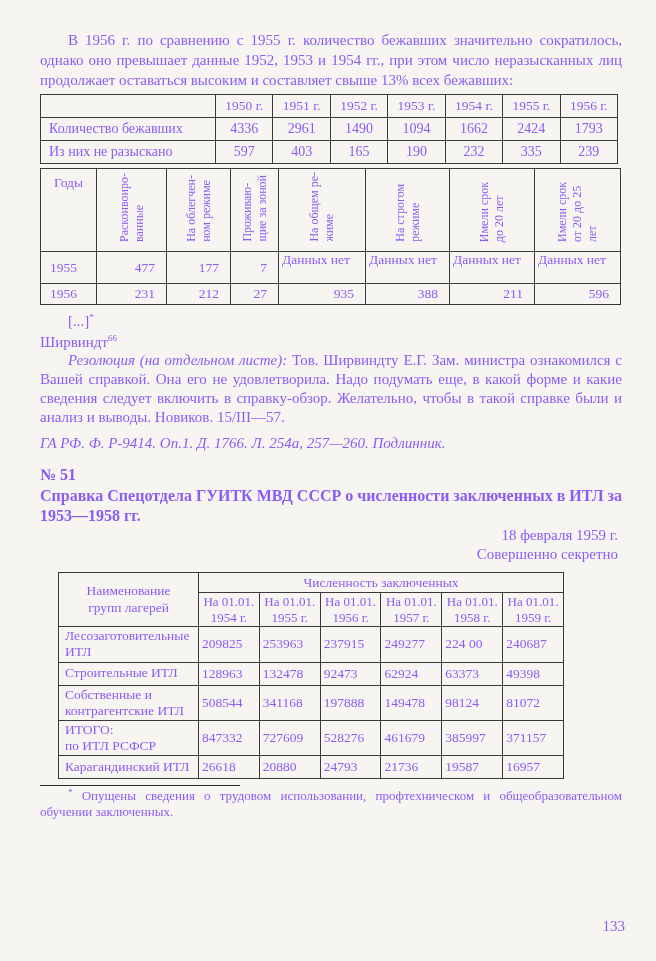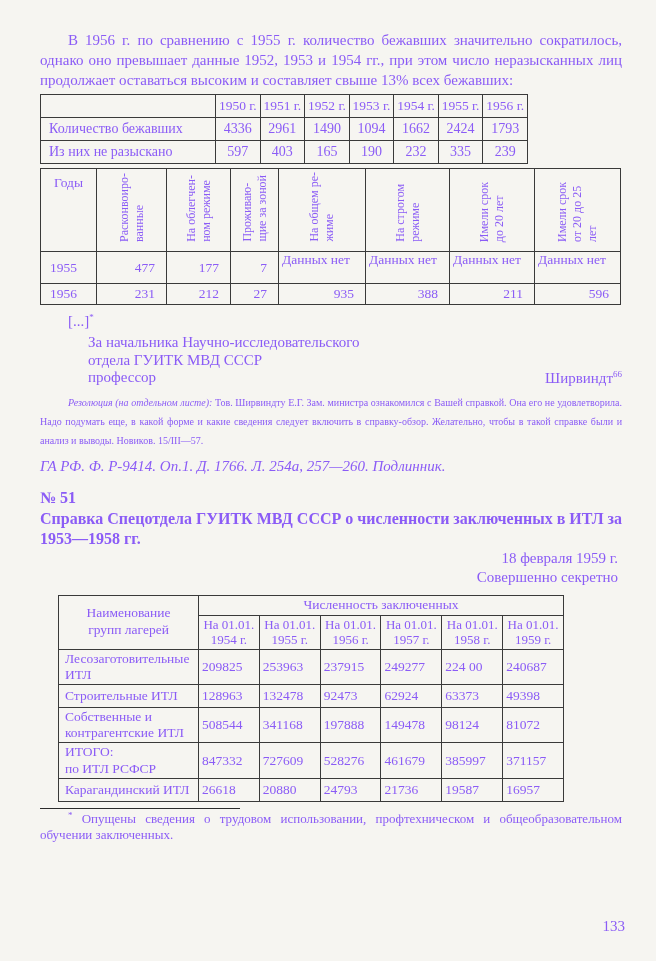--- a/index.html
+++ b/index.html
@@ -18,21 +18,21 @@
   .para{
     font-size:15px;line-height:20px;
     text-align:justify;text-indent:28px;
   }
   sup{font-size:9px;line-height:0;}
 
   table{border-collapse:collapse;table-layout:fixed;}
   td,th{border:1px solid #3a3a3a;font-weight:normal;box-sizing:border-box;}
 
   
-  .t1{width:488px;margin-top:4px;font-size:14px;}
+  .t1{width:578px;margin-top:4px;font-size:14px;}
   .t1 th{height:23px;font-size:13.5px;text-align:center;padding:1px 2px;}
   .t1 td{height:23px;text-align:center;padding:1px 4px;}
   .t1 td.lbl{text-align:left;padding-left:8px;}
 
   
   .t2{width:580px;margin-top:4px;font-size:13.5px;}
   .t2 th.years{vertical-align:top;text-align:center;padding-top:6px;font-size:13.5px;}
   .t2 th.rot{height:80px;vertical-align:bottom;text-align:center;padding:3px 1px 5px;}
   .vrt{
     display:inline-block;
@@ -48,21 +48,21 @@
   .t2 td.nodata{text-align:left;vertical-align:top;padding:1px 3px;line-height:1.1;}
   .t2 tr.r1 td{height:32px;}
   .t2 tr.r2 td{height:21px;}
 
   .omission{margin:8px 0 0 28px;font-size:15px;height:17px;}
 
   .sig{display:flex;justify-content:space-between;align-items:flex-end;margin-top:4px;}
   .sig-left{margin-left:48px;font-size:15px;line-height:17.5px;}
   .sig-name{font-size:15px;padding-bottom:0;}
 
-  .resolution{margin-top:6px;font-size:10px;line-height:19px;text-align:justify;text-indent:28px;}
+  .resolution{font-size:15px;line-height:19px;text-align:justify;text-indent:28px;}
   .resolution .ital{font-style:italic;}
   .archive{margin-top:8px;font-size:15px;font-style:italic;}
 
   .doc-num{margin-top:14px;font-size:16px;font-weight:bold;}
   .doc-title{margin-top:2px;font-size:16px;font-weight:bold;line-height:20px;text-align:justify;}
   .right-line{text-align:right;font-size:15px;line-height:19px;padding-right:4px;}
 
   
   .t3{width:506px;margin:8px 0 0 18px;font-size:13.5px;}
   .t3 th{text-align:center;padding:1px 2px;font-size:13.5px;}
@@ -159,25 +159,20 @@
       <td class="num">388</td>
       <td class="num">211</td>
       <td class="num">596</td>
     </tr>
   </tbody>
     </table>
 
   <div class="omission"><span>[...]</span><sup>*</sup></div>
 
   <div class="sig">
-    <div class="sig-left">
-      <div>За начальника Научно-исследовательского</div>
-      <div>отдела ГУИТК МВД СССР</div>
-      <div>профессор</div>
-    </div>
     <div class="sig-name"><span>Ширвиндт</span><sup>66</sup></div>
   </div>
 
   <p class="resolution"><span class="ital">Резолюция (на отдельном листе):</span><span> Тов. Ширвиндту Е.Г. Зам. министра ознакомился с Вашей справкой. Она его не удовлетворила. Надо подумать еще, в какой форме и какие сведения следует включить в справку-обзор. Желательно, чтобы в такой справке были и анализ и выводы. Новиков. 15/III—57.</span></p>
 
   <p class="archive">ГА РФ. Ф. Р-9414. Оп.1. Д. 1766. Л. 254а, 257—260. Подлинник.</p>
 
   <div class="doc-num">№ 51</div>
   <div class="doc-title">Справка Спецотдела ГУИТК МВД СССР о численности заключенных в ИТЛ за 1953—1958 гг.</div>
   <div class="right-line">18 февраля 1959 г.</div>

